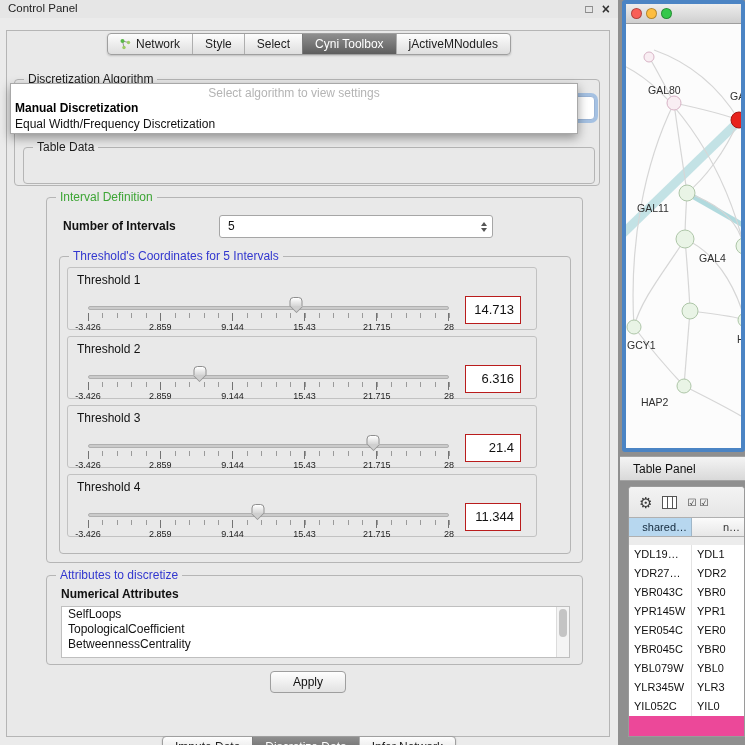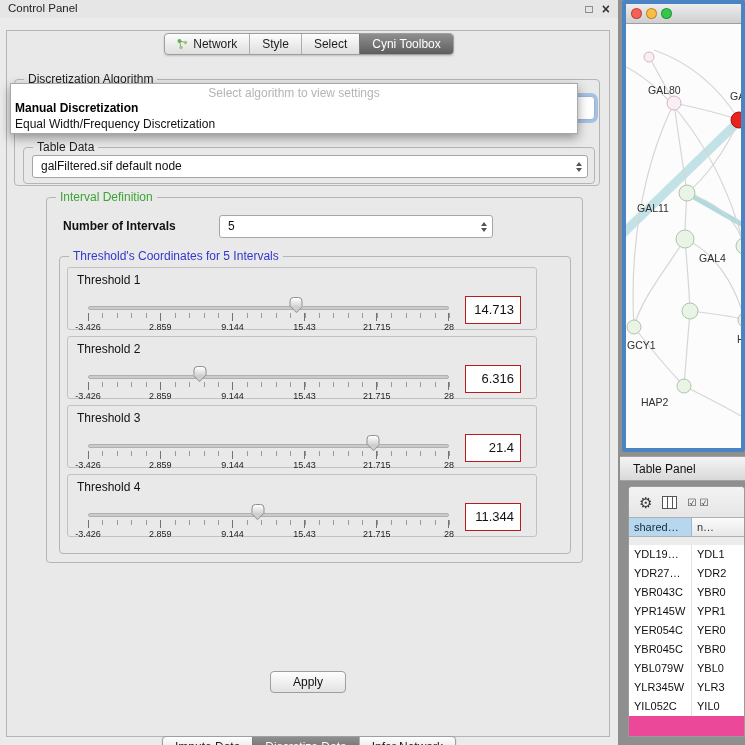--- a/index.html
+++ b/index.html
@@ -103,21 +103,21 @@
             background:linear-gradient(#f4f4f4,#d9d9d9); border-top:1px solid #a2a2a2; border-bottom:1px solid #a2a2a2;
             font-size:12px; color:#111; line-height:24px; padding-left:13px; z-index:1; }
 
   .tablewin { position:absolute; left:628px; top:486px; width:117px; height:251px; background:#ececec;
               border:1px solid #9a9a9a; border-radius:4px 4px 0 0; overflow:hidden; z-index:1; }
   .twin-toolbar { height:30px; display:flex; align-items:center; gap:10px; padding:0 0 0 10px;
                   background:linear-gradient(#f3f3f3,#e6e6e6); }
   .gear { font-size:15px; color:#3a3a3a; line-height:1; }
   .checks { font-size:10px; color:#333; letter-spacing:1px; display:flex; gap:2px; }
   .thead { display:flex; height:20px; border-top:1px solid #b0b0b0; border-bottom:1px solid #b0b0b0; }
-  .th { font-size:11px; padding:3px 4px 0 5px; white-space:nowrap; overflow:hidden; }
+  .th { font-size:11px; padding:3px 4px 0 5px; white-space:nowrap; overflow:hidden;text-align:right; }
   .th.c1 { width:63px; background:var(--header-cell-blue,#b7d7ef); border-right:1px solid #9fb6c8; color:#13293c; }
   .th.c2 { flex:1; background:linear-gradient(#fbfbfb,#e7e7e7); color:#333; }
   .tbody { background:#ec4899; height:200px; overflow:hidden;margin-top:8px; }
   .trow { display:flex; height:19px; background:#fff; }
   .td { font-size:11px; line-height:19px; padding-left:5px; white-space:nowrap; overflow:hidden; color:#101010; }
   .td.c1 { width:63px; border-right:1px solid #e3e3e3; }
   .td.c2 { flex:1; }
 
   [data-interactable="true"] { cursor:default; }
 </style>
@@ -138,27 +138,20 @@
     </header>
 
     <div class="main" data-interactable="false">
 
       <div class="group" data-interactable="false" style="left:7px; top:48px; width:586px; height:107px;">
         <span class="gtitle" data-interactable="false">Discretization Algorithm</span>
         <div class="ghost-combo" data-interactable="true"></div>
 
         <div class="group" data-interactable="false" style="left:8px; top:67px; width:572px; height:37px; background:#e9e9e9;">
           <span class="gtitle" data-interactable="false">Table Data</span>
-          <div class="combo" data-interactable="true" style="position:absolute; left:8px; top:7px; width:556px; height:23px;">
-            <span data-interactable="false">galFiltered.sif default node</span>
-            <span class="stepper" data-interactable="false">
-                <i class="up"></i>
-                <i class="dn"></i>
-              </span>
-          </div>
         </div>
       </div>
 
       <div class="group" data-interactable="false" style="left:39px; top:166px; width:537px; height:366px;">
         <span class="gtitle green" data-interactable="false">Interval Definition</span>
 
         <div style="position:absolute; left:16px; top:21px; font-size:12px; font-weight:bold; color:#111;" data-interactable="false">Number of Intervals</div>
         <div class="combo" data-interactable="true" style="position:absolute; left:172px; top:17px; width:274px; height:23px;">
           <span data-interactable="false">5</span>
           <span class="stepper" data-interactable="false">
@@ -241,20 +234,34 @@
                   <span data-interactable="false" style="left: 60%;">15.43</span>
                   <span data-interactable="false" style="left: 80%;">21.715</span>
                   <span data-interactable="false" style="left: 100%;">28</span>
                 </div>
             </div>
             <div class="valbox" data-interactable="true">11.344</div>
           </div>
         </div>
       </div>
 
+      <div class="group" data-interactable="false" style="left:39px; top:544px; width:537px; height:90px;">
+        <span class="gtitle blue" data-interactable="false">Attributes to discretize</span>
+        <div style="position:absolute; left:14px; top:11px; font-size:12px; font-weight:bold; color:#111;" data-interactable="false">Numerical Attributes</div>
+        <div class="listbox" data-interactable="true">
+          <div id="attrItems">
+              <div class="li" data-interactable="true">SelfLoops</div>
+              <div class="li" data-interactable="true">TopologicalCoefficient</div>
+              <div class="li" data-interactable="true">BetweennessCentrality</div>
+            </div>
+          <div class="vscroll" data-interactable="true">
+            <div class="vthumb" data-interactable="true"></div>
+          </div>
+        </div>
+      </div>
 
       <button class="apply" data-interactable="true">Apply</button>
 
       <div class="tabbar bottom" data-interactable="false" style="width:604px;">
         <div class="tabgroup">
           <div class="tab" data-interactable="true">
             <span data-interactable="false">Impute Data</span>
             </div>
           <div class="tab sel" data-interactable="true">
             <span data-interactable="false">Discretize Data</span>
@@ -280,20 +287,23 @@
           <span data-interactable="false">Network</span>
         </div>
         <div class="tab" data-interactable="true">
           <span data-interactable="false">Style</span>
           </div>
         <div class="tab" data-interactable="true">
           <span data-interactable="false">Select</span>
           </div>
         <div class="tab sel" data-interactable="true">
           <span data-interactable="false">Cyni Toolbox</span>
+          </div>
+        <div class="tab" data-interactable="true">
+          <span data-interactable="false">jActiveMNodules</span>
           </div>
       </div>
     </div>
 
     <div class="popup" data-interactable="false">
       <div class="ph" data-interactable="false">Select algorithm to view settings</div>
       <div class="opt1" data-interactable="true">Manual Discretization</div>
       <div class="opt2" data-interactable="true">Equal Width/Frequency Discretization</div>
     </div>
   </section>

